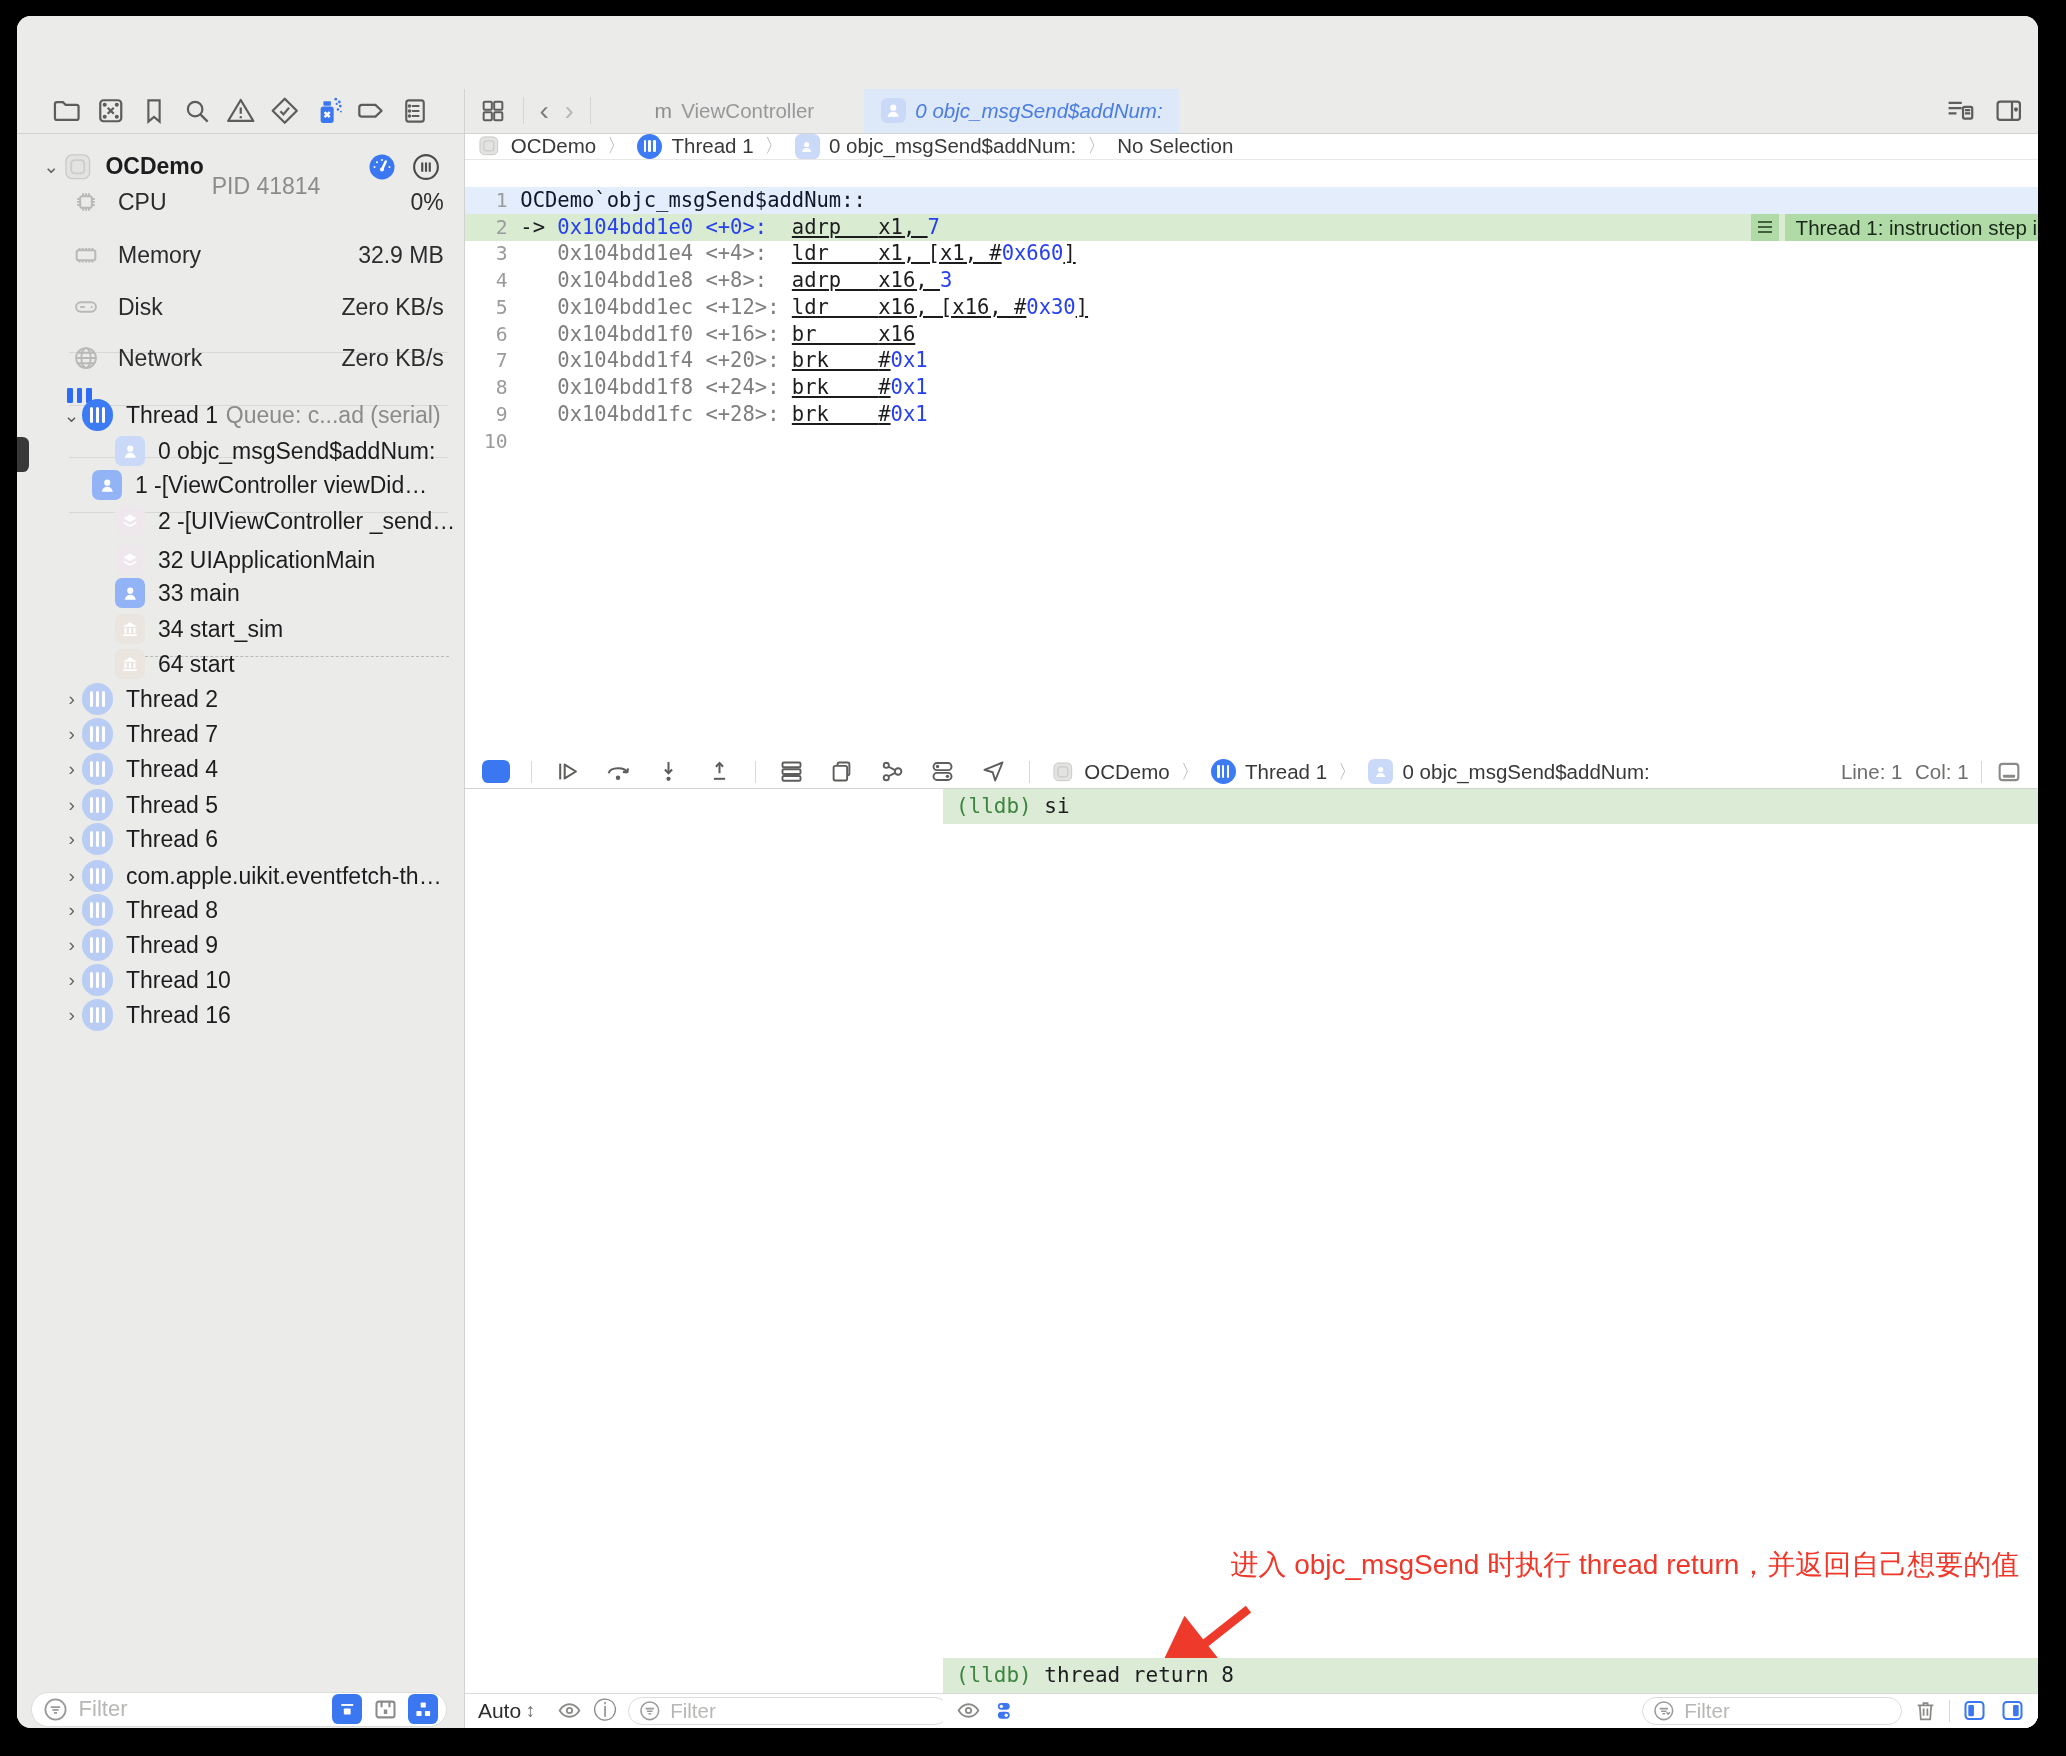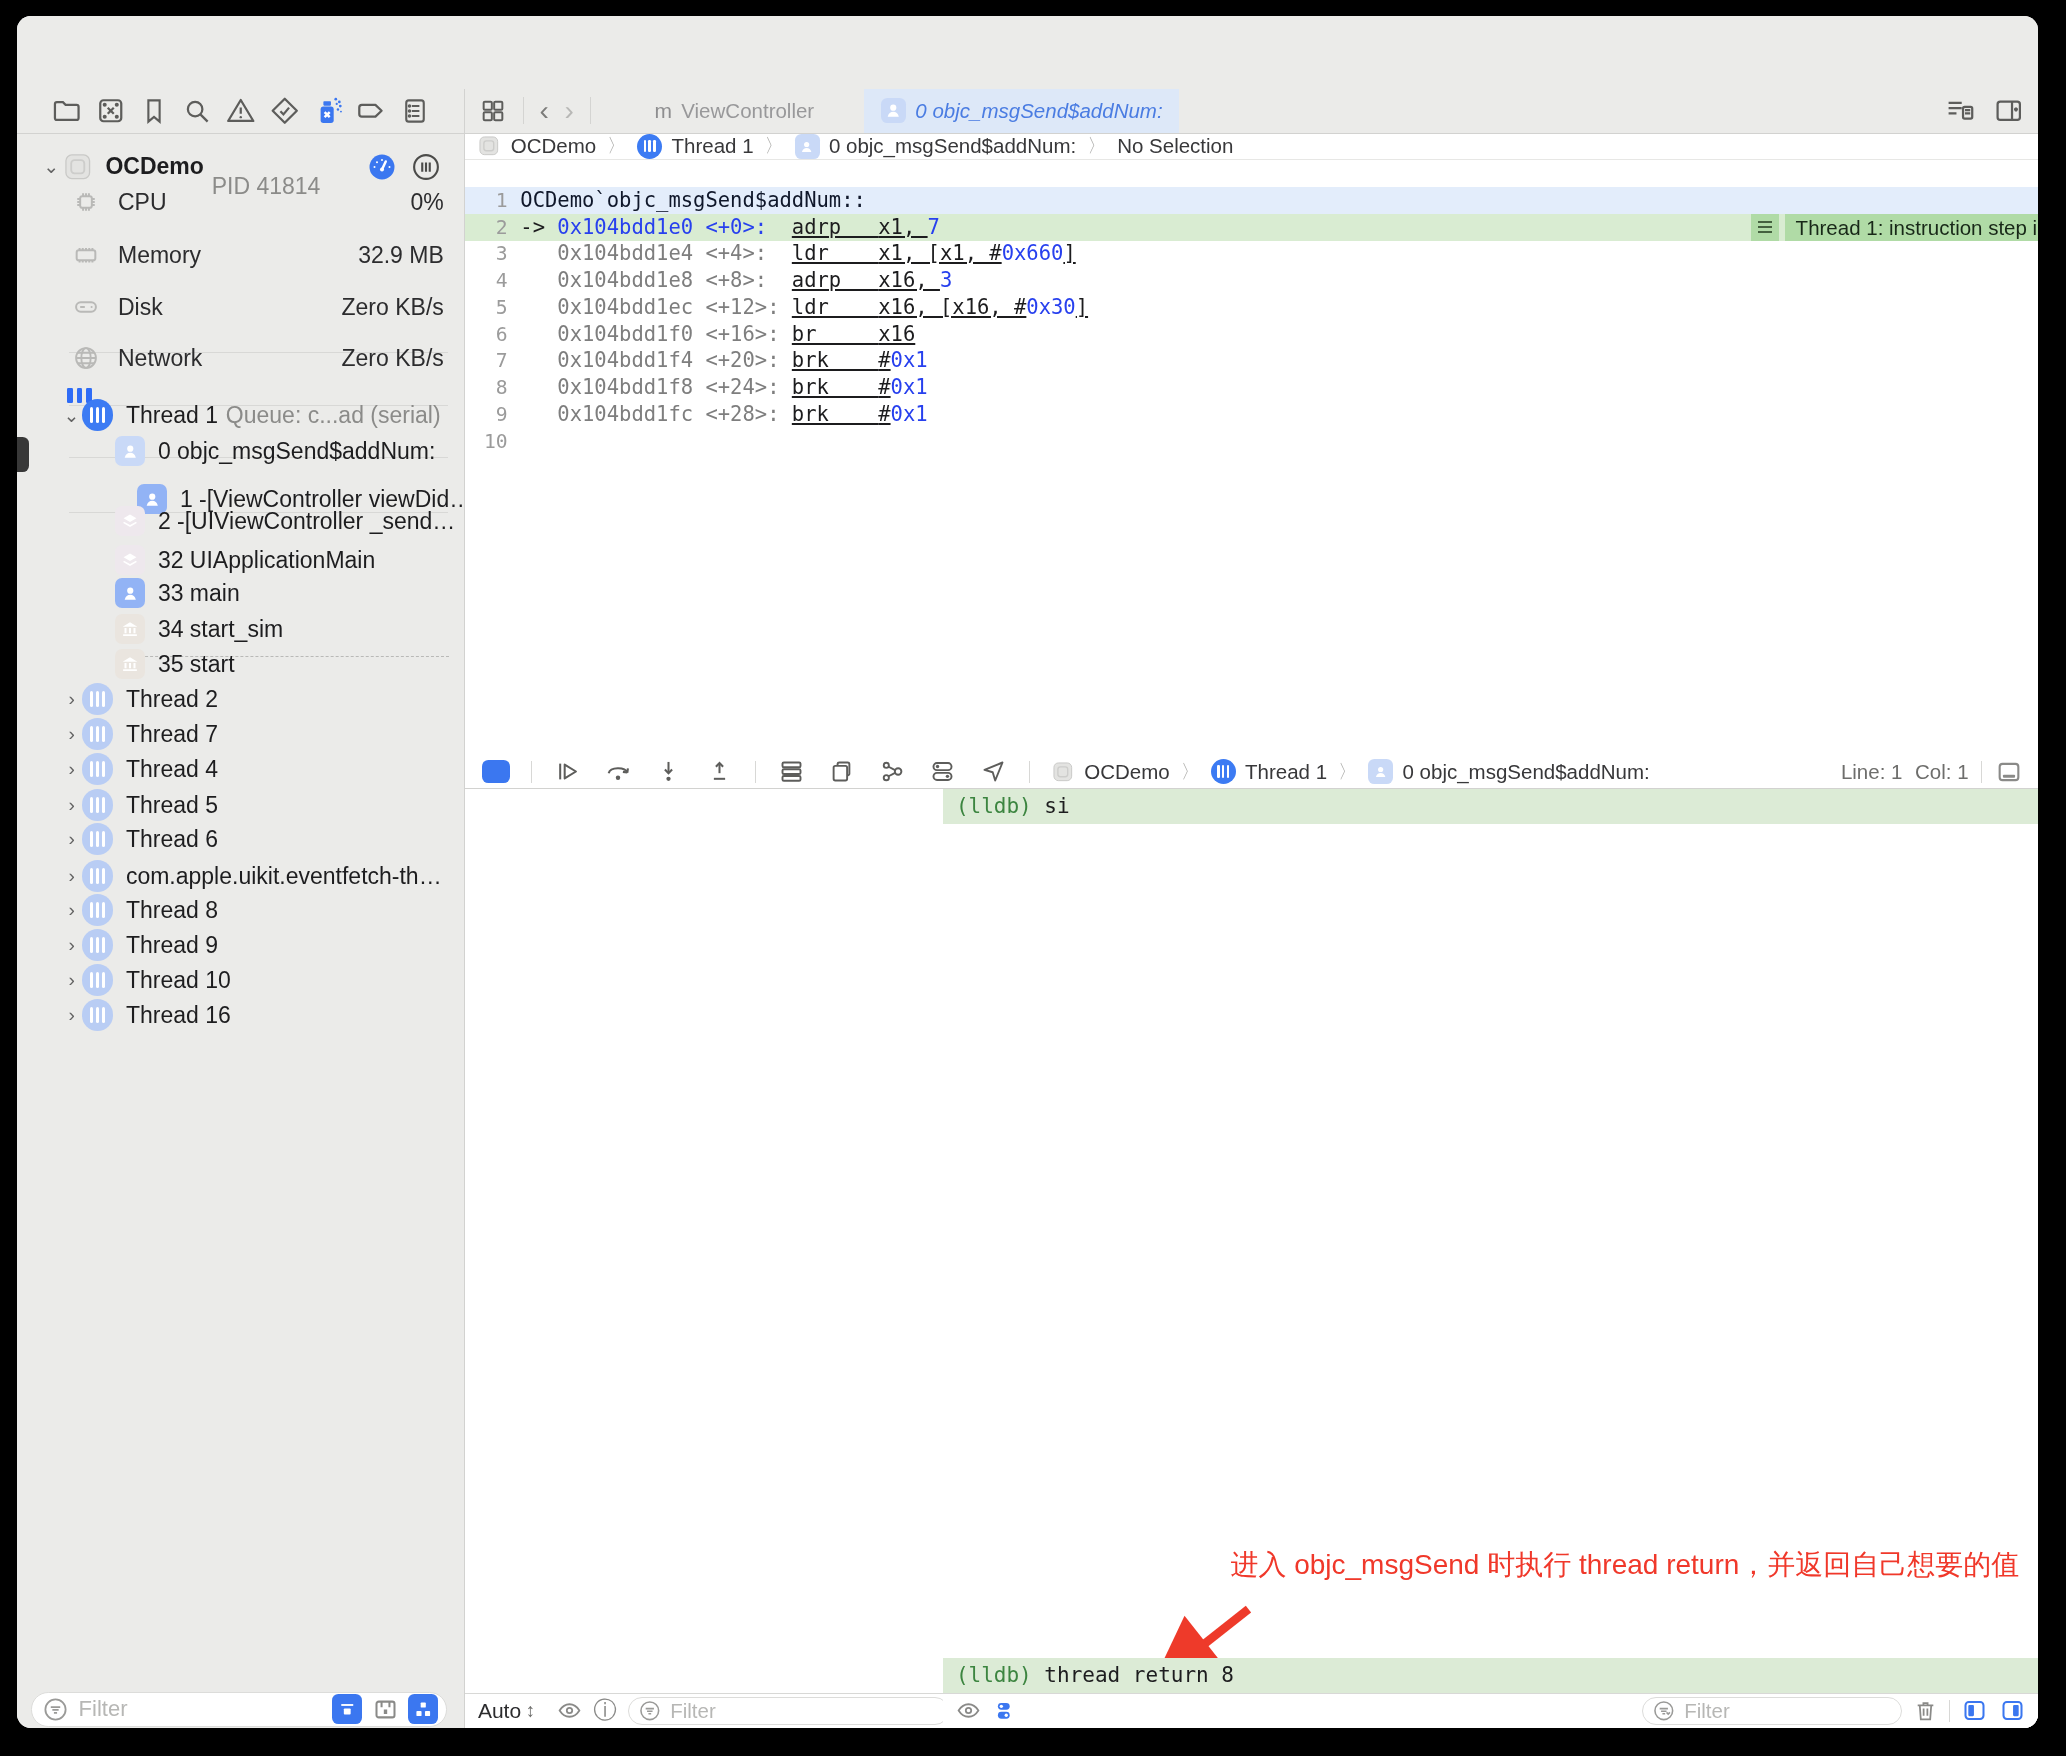--- a/index.html
+++ b/index.html
@@ -372,21 +372,21 @@
     </div>
 
     <div class="row" style="top:300px;padding-left:98px">
       <span class="sqicon pic-faded">
           <svg width="20.5" height="20.5" viewBox="0 0 24 24">
             <use href="#s-person"></use>
           </svg>
         </span>
       <span class="tlabel">0 objc_msgSend$addNum:</span>
     </div>
-    <div class="row" style="top:348px;padding-left:120px">
+    <div class="row" style="top:334px;padding-left:75px">
       <span class="sqicon pic-strong">
           <svg width="20.5" height="20.5" viewBox="0 0 24 24">
             <use href="#s-person"></use>
           </svg>
         </span>
       <span class="tlabel">1 -[ViewController viewDid…</span>
     </div>
     <div class="row" style="top:370px;padding-left:98px">
       <span class="sqicon lic">
           <svg width="22" height="22" viewBox="0 0 24 24">
@@ -419,21 +419,21 @@
           </svg>
         </span>
       <span class="tlabel">34 start_sim</span>
     </div>
     <div class="row" style="top:513px;padding-left:98px">
       <span class="sqicon bic">
           <svg width="22" height="22" viewBox="0 0 24 24">
             <use href="#s-bank"></use>
           </svg>
         </span>
-      <span class="tlabel">35 start</span>
+      <span class="tlabel">64 start</span>
     </div>
 
     <div class="row" style="top:548px">
       <span class="chev" style="margin-left:44px">›</span>
       <span class="tc faded">
           <i></i>
           <i></i>
           <i></i>
         </span>
       <span class="tlabel">Thread 2</span>

